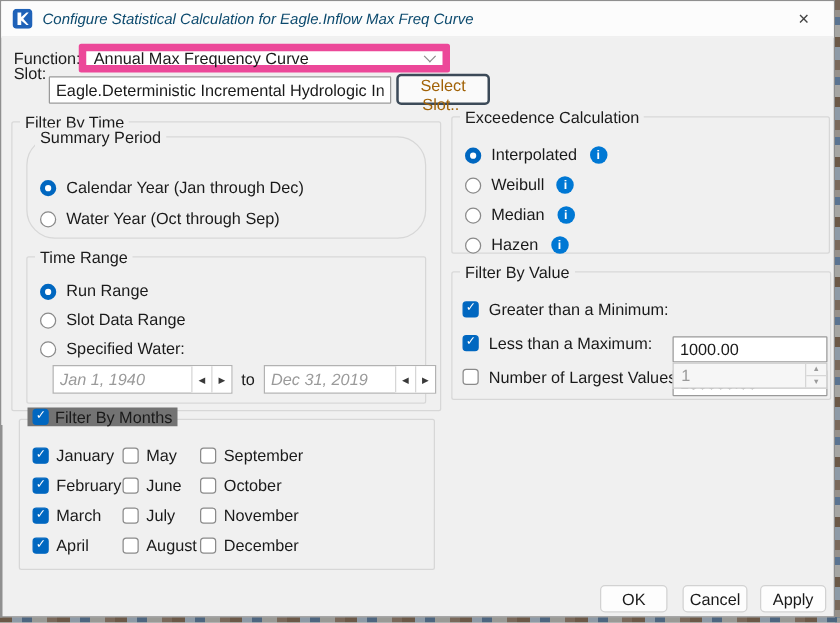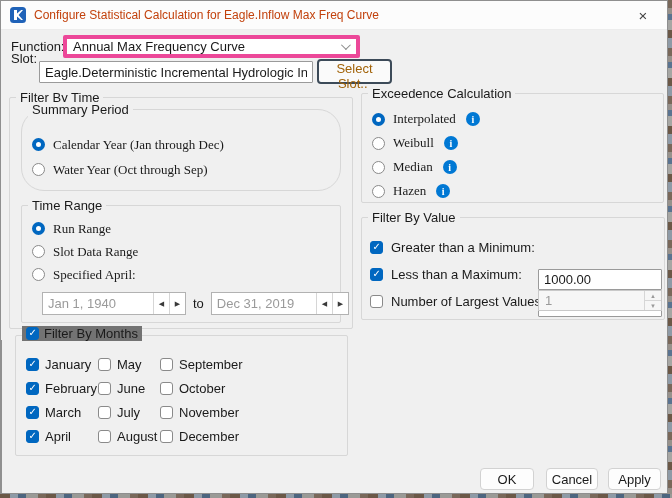--- a/index.html
+++ b/index.html
@@ -14,30 +14,30 @@
   .edge-right { position:absolute; left:668px; top:0; width:4px; height:498px;
     background:repeating-linear-gradient(180deg,#79685a 0 8px,#97918b 8px 14px,#5a7390 14px 20px,#a6a6a3 20px 30px,#6b5847 30px 38px,#8e9aa6 38px 48px); }
   .edge-bottom { position:absolute; left:0; top:494px; width:672px; height:4px;
     background:repeating-linear-gradient(90deg,#6b5847 0 10px,#8e9aa6 10px 18px,#4d657f 18px 26px,#9a9a96 26px 38px,#79685a 38px 46px); }
   .edge-left { position:absolute; left:0; top:340px; width:2px; height:154px; background:#909090; }
 
   
   .titlebar { position:absolute; left:0; top:0; right:0; height:29px; background:#fcfcfc;
     display:flex; align-items:center; padding-left:9px; border-bottom:1px solid #ececec; }
   .app-icon { width:16px; height:16px; margin-right:8px; flex:none; }
-  .title-text { font-size:12px; color:#c2410c; }
+  .title-text { font-size:12px; color:#0c4a6e;font-style:italic; }
   .close-btn { position:absolute; right:8px; top:2px; width:32px; height:25px;
     display:flex; align-items:center; justify-content:center; font-size:15px; color:#444;
     background:transparent; border:none; cursor:pointer; }
 
   .field-label { position:absolute; height:23px; display:flex; align-items:center; }
 
   
   .combo { position:absolute; left:62px; top:34px; width:297px; height:23px; background:#fff;
-    border:4px solid #ec4899; border-radius:2px; display:flex; align-items:center; padding:0 6px; }
+    border:6px solid #ec4899; border-radius:2px; display:flex; align-items:center; padding:0 6px; }
   .combo-text { flex:1; white-space:nowrap; overflow:hidden; }
   .chevron { width:7px; height:7px; border-right:1.5px solid #8a8a8a; border-bottom:1.5px solid #8a8a8a;
     transform:rotate(45deg) translateY(-2px); flex:none; margin-right:2px; }
 
   .line-edit { position:absolute; background:#fff; border:1px solid #9a9a9a; border-radius:1px;
     font-family:inherit; font-size:13px; color:#1a1a1a; padding:0 5px; }
   #slot-field { left:38px; top:60px; width:274px; height:22px; }
 
   .select-slot { position:absolute; left:316px; top:58px; width:75px; height:25px;
     background:#fafafa; border:2px solid #3c4a58; border-radius:4px; font-family:inherit;
@@ -58,38 +58,38 @@
   #g-fbv { left:360px; top:216px; width:304px; height:103px; }
 
   
   .radio { width:13px; height:13px; border-radius:50%; background:#fff; border:1px solid #8a8a8a; flex:none; }
   .radio.on { border:4px solid #0067c0; }
   .cb { width:13px; height:13px; border-radius:3px; background:#fff; border:1px solid #8a8a8a;
     flex:none; position:relative; }
   .cb.on { background:#0067c0; border-color:#0067c0; }
   .cb.on::after { content:"✓"; position:absolute; left:1.5px; top:-1px; color:#fff; font-size:10px; font-weight:bold; }
 
-  .opt-row { display:flex; align-items:center; gap:8px; cursor:pointer;font-family:Liberation Serif, serif; }
+  .opt-row { display:flex; align-items:flex-end; gap:8px; cursor:pointer; }
   #g-sp .opt-row { height:25px; margin-left:10px; }
   #g-sp .rows { padding-top:22px; }
   #g-tr .rows { padding-top:11px; }
   #g-tr .opt-row { height:23px; margin-left:10px; }
   #g-exc .rows { padding-top:13px; }
   #g-exc .opt-row { height:24px; margin-left:10px; }
 
   .info-icon { width:14px; height:14px; border-radius:50%; background:#0078d4; color:#fff;
     font-size:10px; font-weight:bold; display:inline-flex; align-items:center; justify-content:center;
     margin-left:2px; flex:none; }
 
   
   .date-row { position:absolute; left:20px; top:86px; display:flex; align-items:center; gap:7px; }
   .date-field { width:144px; height:23px; background:#fff; border:1px solid #b2b2b2;
     display:flex; align-items:center; }
   .date-field.f2 { width:138px; }
-  .date-text { flex:1; color:#9a9a9a; padding-left:5px; white-space:nowrap; overflow:hidden; }
+  .date-text { flex:1; color:#9a9a9a; padding-left:5px; white-space:nowrap; overflow:hidden;font-style:italic; }
   .spin-btn { width:16px; height:100%; border-left:1px solid #d6d6d6; display:flex;
     align-items:center; justify-content:center; font-size:7px; color:#3a3a3a; cursor:pointer; background:#fff; }
 
   
   .months { padding:16px 0 0 10px; }
   .month-row { display:grid; grid-template-columns:72px 62px auto; height:24px; align-items:center; }
   .month-cell { display:flex; align-items:center; gap:6px; cursor:pointer; }
 
   
   #g-fbv .rows { padding:16px 0 0 8px; }
@@ -159,21 +159,21 @@
       <div class="opt-row">
         <span class="radio on"></span>
         <span class="lbl">Run Range</span>
       </div>
       <div class="opt-row">
         <span class="radio"></span>
         <span class="lbl">Slot Data Range</span>
       </div>
       <div class="opt-row">
         <span class="radio"></span>
-        <span class="lbl">Specified April:</span>
+        <span class="lbl">Specified Water:</span>
       </div>
     </div>
     <div class="date-row">
       <div class="date-field">
         <span class="date-text">Jan 1, 1940</span>
         <span class="spin-btn">◀</span>
         <span class="spin-btn">▶</span>
       </div>
       <span class="lbl">to</span>
       <div class="date-field f2">

